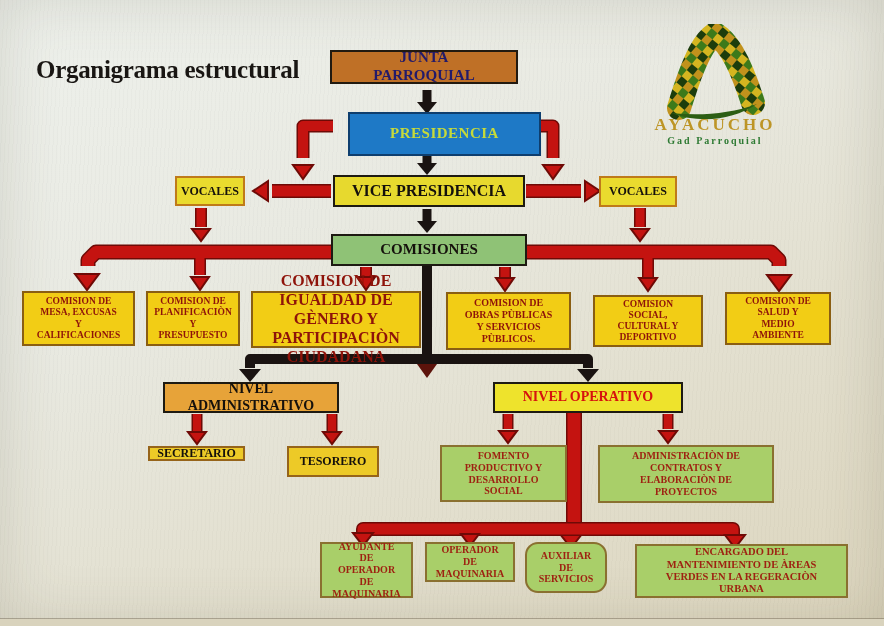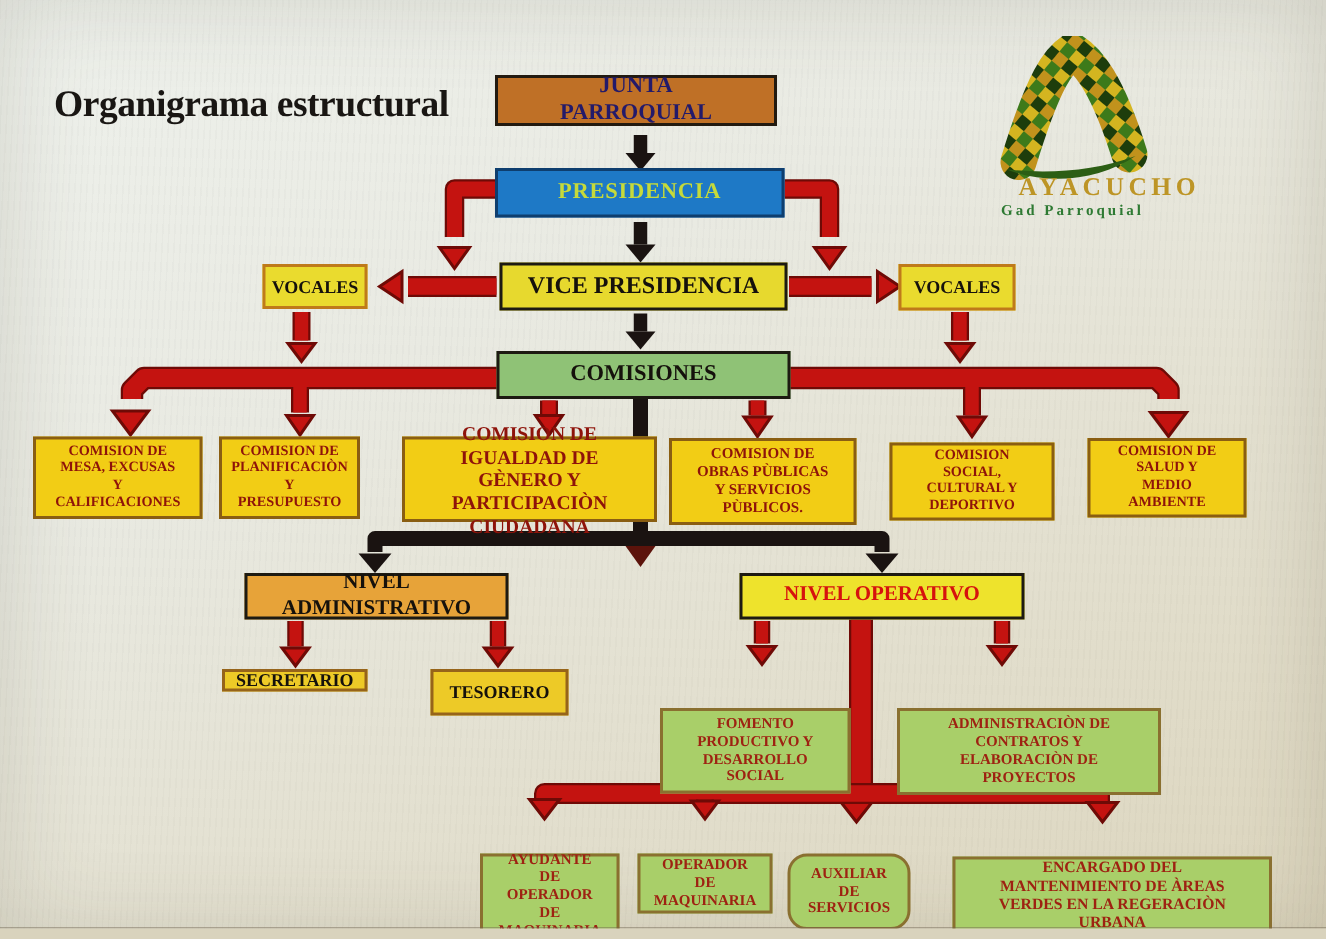--- a/index.html
+++ b/index.html
@@ -18,50 +18,50 @@
   .title{
     position:absolute;left:36px;top:56px;width:270px;
     font-size:25px;font-weight:bold;color:#191613;letter-spacing:-.3px;
   }
   .node{
     position:absolute;box-sizing:border-box;display:flex;align-items:center;justify-content:center;
     text-align:center;font-weight:bold;line-height:1.18;padding:1px 16px;
   }
   
   .b-junta{left:330px;top:50px;width:188px;height:34px;background:#bf7026;border:2px solid #221a10;color:#231a6a;font-size:15px;}
-  .b-presidencia{left:330px;top:112px;width:193px;height:33px;background:#1e79c6;border:2px solid #0e3e6e;color:#c6da3a;font-size:15px;letter-spacing:.5px;}
+  .b-presidencia{left:348px;top:112px;width:193px;height:44px;background:#1e79c6;border:2px solid #0e3e6e;color:#c6da3a;font-size:15px;letter-spacing:.5px;}
   .b-vice{left:333px;top:175px;width:192px;height:32px;background:#e7d92e;border:2px solid #1d1a12;color:#15110c;font-size:16px;}
   .b-vocl{left:175px;top:176px;width:70px;height:30px;background:#eadb2e;border:2px solid #bf7a1a;color:#15110c;font-size:12px;}
   .b-vocr{left:599px;top:176px;width:78px;height:31px;background:#eadb2e;border:2px solid #bf7a1a;color:#15110c;font-size:12px;}
   .b-comisiones{left:331px;top:234px;width:196px;height:32px;background:#8fc276;border:2px solid #1d1a12;color:#15110c;font-size:15px;}
   
   .ycom{background:#f2cd15;border:2px solid #8a5e12;color:#8e130a;font-size:9.5px;}
   .b-com1{left:22px;top:291px;width:113px;height:55px;}
   .b-com2{left:146px;top:291px;width:94px;height:55px;}
-  .b-com3{left:268px;top:291px;width:170px;height:57px;font-size:13px;}
+  .b-com3{left:251px;top:291px;width:170px;height:57px;font-size:16px;}
   .b-com4{left:446px;top:292px;width:125px;height:58px;font-size:10px;}
   .b-com5{left:593px;top:295px;width:110px;height:52px;}
   .b-com6{left:725px;top:292px;width:106px;height:53px;}
   
   .b-nivadm{left:163px;top:382px;width:176px;height:31px;background:#e7a339;border:2px solid #1d1a12;color:#15110c;font-size:14px;}
   .b-nivop{left:493px;top:382px;width:190px;height:31px;background:#eee32c;border:2px solid #1d1a12;color:#d6120e;font-size:14px;}
   .b-secretario,.b-tesorero{background:#edca27;border:2px solid #96641a;color:#15110c;font-size:12px;}
   .b-secretario{left:148px;top:446px;width:97px;height:15px;}
   .b-tesorero{left:287px;top:446px;width:92px;height:31px;}
   
-  .gbox{background:#a9cf69;border:2px solid #8a7030;color:#9e2212;font-size:10px;margin-top:27px;}
+  .gbox{background:#a9cf69;border:2px solid #8a7030;color:#9e2212;font-size:10px;}
   .b-fomento{left:440px;top:445px;width:127px;height:57px;}
   .b-admcon{left:598px;top:445px;width:176px;height:58px;}
   .b-ayudante{left:320px;top:542px;width:93px;height:56px;}
   .b-operador{left:425px;top:542px;width:90px;height:40px;}
   .b-auxiliar{left:525px;top:542px;width:82px;height:51px;border-radius:13px;}
   .b-encargado{left:635px;top:544px;width:213px;height:54px;font-size:10.5px;}
   
   .logo{position:absolute;left:630px;top:24px;width:170px;height:130px;}
-  .logo-name{position:absolute;left:0;top:91px;width:170px;text-align:right;font-weight:bold;font-size:17px;letter-spacing:3px;color:#bd9526;}
+  .logo-name{position:absolute;left:0;top:91px;width:170px;text-align:center;font-weight:bold;font-size:17px;letter-spacing:3px;color:#bd9526;}
   .logo-sub{position:absolute;left:0;top:111px;width:170px;text-align:center;font-weight:bold;font-size:10px;letter-spacing:2px;color:#2e7a33;}
   svg.layer{position:absolute;left:0;top:0;pointer-events:none;}
 </style>
 </head>
 <body>
 
 <div id="canvas">
 
   <svg id="edges" class="layer" width="884" height="626" viewBox="0 0 884 626">
       <path d="M 427 90 L 427 103" fill="none" stroke="#1a1311" stroke-width="9" stroke-linejoin="round" stroke-linecap="butt"></path>

